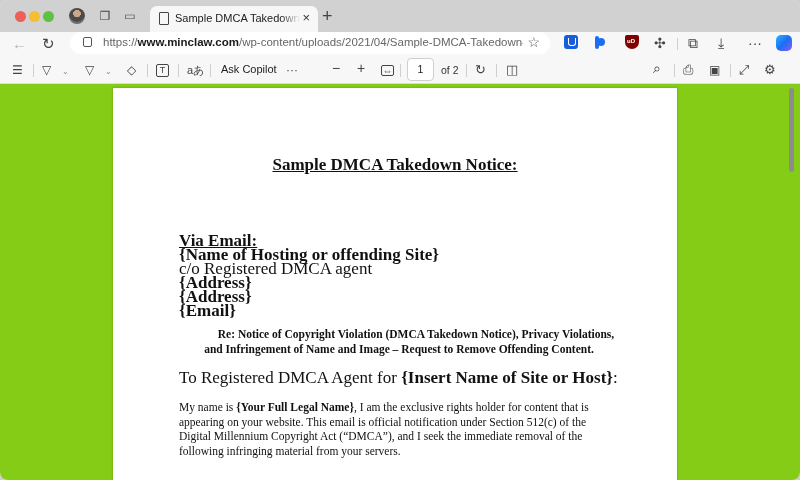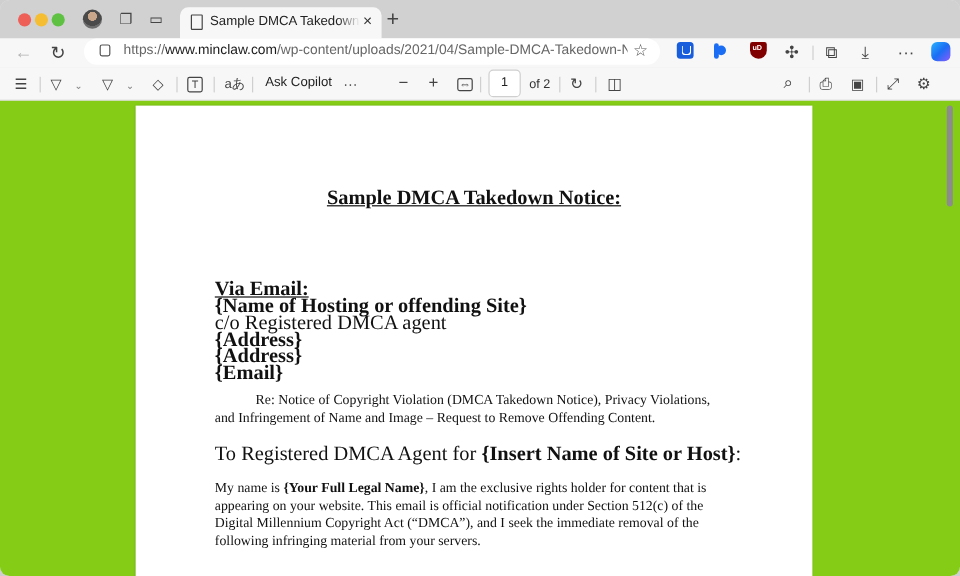--- a/index.html
+++ b/index.html
@@ -21,21 +21,21 @@
   .newtab { position: absolute; left: 322px; top: 6px; font-size: 18px; color: #444; }
 
   
   .navbar { position: absolute; left: 0; top: 32px; width: 800px; height: 24px; background: #f7f7f7; }
   .nav-btn { position: absolute; top: 3px; font-size: 15px; color: #444; }
   .nav-btn.back { left: 12px; color: #b3b3b3; }
   .nav-btn.reload { left: 42px; }
   .omnibox { position: absolute; left: 70px; top: 0px; width: 480px; height: 22px; background: #ffffff; border-radius: 11px; }
   .omnibox .lock { position: absolute; left: 13px; top: 5px; width: 9px; height: 10px; border: 1.2px solid #555; border-radius: 2px; }
   .omnibox .url { position: absolute; left: 33px; top: 4px; font-size: 11.5px; color: #666; white-space: nowrap; width: 420px; overflow: hidden; }
-  .omnibox .url b { color: #1a1a1a; font-weight: normal; }
+  .omnibox .url b { color: #1a1a1a; font-weight: bold; }
   .omnibox .star { position: absolute; right: 10px; top: 2px; font-size: 14px; color: #555; }
   .ext { position: absolute; top: 3px; width: 14px; height: 14px; border-radius: 3px; }
   .ext.bitwarden { left: 564px; background: #175ddc; }
   .ext.bitwarden::after { content: ""; position: absolute; left: 4px; top: 3px; width: 6px; height: 7px; border: 1.5px solid #fff; border-top: none; border-radius: 0 0 3px 3px; }
   .ext.dash { left: 593px; background: transparent; }
   .ext.dash::before { content: ""; position: absolute; left: 2px; top: 1px; width: 4px; height: 13px; background: #1b6ef3; border-radius: 2px; }
   .ext.dash::after { content: ""; position: absolute; left: 4px; top: 3px; width: 8px; height: 8px; background: #1b6ef3; border-radius: 50%; }
   .ext.ublock { left: 625px; background: #800000; border-radius: 2px 2px 7px 7px; }
   .ext.ublock span { position: absolute; left: 2px; top: 3px; font-size: 6px; color: #fff; font-weight: bold; }
   .nav-icon { position: absolute; top: 3px; font-size: 14px; color: #444; }
@@ -53,21 +53,21 @@
 
   
   .viewer { position: absolute; left: 0; top: 84px; width: 800px; height: 414px; background: #84cc16; }
   .page { position: absolute; left: 113px; top: 4px; width: 564px; height: 400px; background: #fff; box-shadow: 0 0 2px rgba(0,0,0,0.25); font-family: "Liberation Serif", serif; color: #111; }
   .scrollbar { position: absolute; left: 789px; top: 88px; width: 5px; height: 84px; background: #8c8c8c; border-radius: 3px; }
   .doc-title { position: absolute; left: 0; width: 564px; top: 67px; text-align: center; font-size: 17px; font-weight: bold; text-decoration: underline; }
   .doc-date { position: absolute; left: 0; width: 564px; top: 129px; text-align: center; font-size: 12px; }
   .line { position: absolute; left: 66px; font-size: 17px; white-space: nowrap; }
   .b { font-weight: bold; }
   .u { text-decoration: underline; }
-  .re { position: absolute; left: 66px; top: 239px; width: 440px; font-size: 11.5px; font-weight: normal; line-height: 14.5px; }
+  .re { position: absolute; left: 66px; top: 239px; width: 440px; font-size: 11.5px; font-weight: bold; line-height: 14.5px; text-align: center; }
   .para { position: absolute; left: 66px; top: 312px; width: 440px; font-size: 11.5px; line-height: 14.5px; }
   .listitem { position: absolute; left: 83px; top: 376px; font-size: 11.5px; white-space: nowrap; }
   .listitem .num { display: inline-block; width: 17px; }
 </style>
 </head>
 <body>
 
 <div class="window">
 
   <div class="tabbar">

